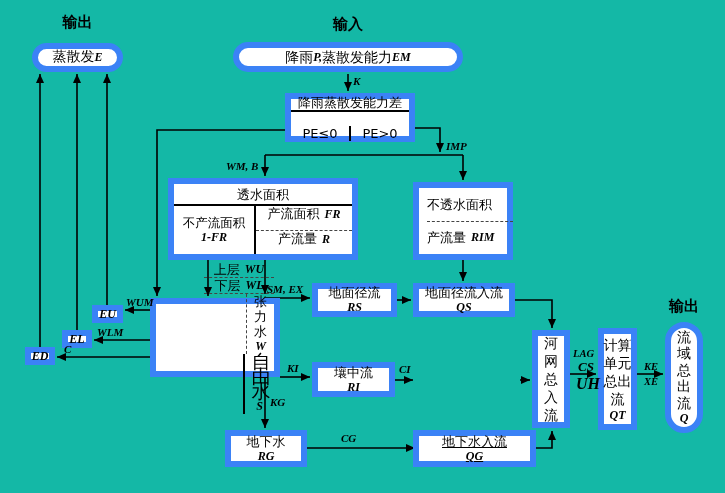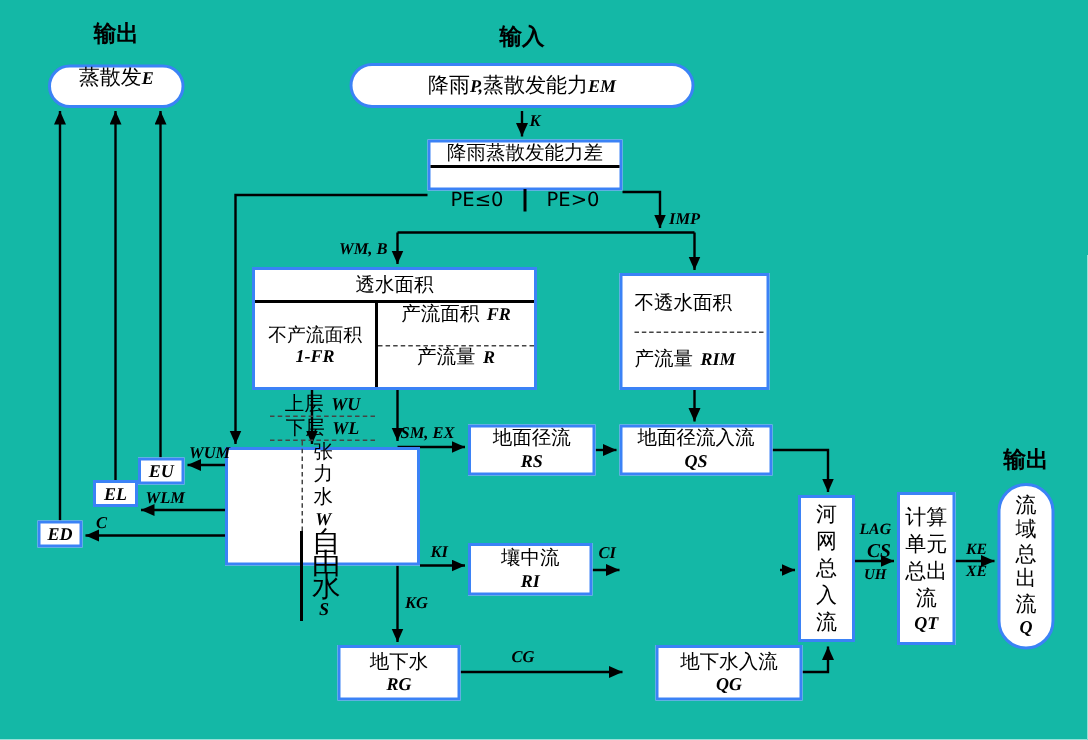--- a/index.html
+++ b/index.html
@@ -1,19 +1,19 @@
 <!DOCTYPE html>
 <html><head>
 <meta charset="utf-8">
 <style>
   html,body{margin:0;padding:0;background:#fff;}
   #canvas{position:relative;width:725px;height:493px;background:#14b8a6;overflow:hidden;
           font-family:"DejaVu Sans",sans-serif;color:#000;}
   #wires{position:absolute;left:0;top:0;pointer-events:none;}
-  .box{position:absolute;border:2px solid #3b82f6;background:#fff;box-sizing:border-box;
+  .box{position:absolute;border:6px solid #3b82f6;background:#fff;box-sizing:border-box;
        display:flex;flex-direction:column;align-items:center;justify-content:center;
        font-size:13px;line-height:15px;text-align:center;}
   .stadium{border-radius:16px;}
   .hdr{position:absolute;font-weight:bold;font-size:15px;text-align:center;}
   .var{font-family:"Liberation Serif",serif;font-style:italic;font-weight:bold;font-size:12px;}
   .elbl{position:absolute;font-family:"Liberation Serif",serif;font-style:italic;
         font-weight:bold;font-size:11px;line-height:11px;white-space:nowrap;}
   .row2{display:flex;flex-direction:row;align-items:baseline;justify-content:center;}
   .gap{margin-left:5px;}
   .vtxt{width:16px;word-break:break-all;font-size:14px;line-height:18px;text-align:center;}
@@ -69,21 +69,21 @@
   </div>
 
   <div class="hdr" style="left:233px;top:15px;width:230px;">输入</div>
   <div class="box stadium" style="left:233px;top:42px;width:230px;height:30px;flex-direction:row;font-size:14px;">
     <span>降雨</span>
       <span class="var">P,</span>
       <span>蒸散发能力</span>
       <span class="var">EM</span>
   </div>
 
-  <div class="box" style="left:285px;top:93px;width:130px;height:34px;justify-content:space-between;gap:14px;">
+  <div class="box" style="left:285px;top:93px;width:130px;height:49px;justify-content:center;gap:14px;">
     <div class="cellhead" style="height:23px;">降雨蒸散发能力差</div>
     <div style="display:flex;flex:1;width:100%;">
       <div style="flex:1;display:flex;align-items:center;justify-content:center;">PE≤0</div>
       <div style="flex:1;display:flex;align-items:center;justify-content:center;border-left:2px solid #000;">PE&gt;0</div>
     </div>
   </div>
 
   <div class="box" style="left:168px;top:178px;width:190px;height:82px;justify-content:flex-start;">
     <div class="cellhead" style="height:22px;">透水面积</div>
     <div style="display:flex;flex:1;width:100%;">
@@ -105,21 +105,21 @@
   </div>
 
   <div class="box" style="left:413px;top:182px;width:100px;height:78px;align-items:flex-start;padding:0 0 0 8px;">
     <div class="dashsep" style="width:86px;flex:1;display:flex;align-items:center;">不透水面积</div>
     <div class="row2" style="flex:1;align-items:center;">
       <span>产流量</span>
       <span class="var gap">RIM</span>
     </div>
   </div>
 
-  <div class="box" style="left:150px;top:298px;width:130px;height:79px;flex-direction:column;align-items:center;">
+  <div class="box" style="left:150px;top:298px;width:130px;height:79px;flex-direction:column;align-items:flex-end;">
     <div style="width:70px;display:flex;flex-direction:column;">
       <div class="row2 dashsep" style="flex:1;align-items:center;">
         <span>上层</span>
         <span class="var gap">WU</span>
       </div>
       <div class="row2 dashsep" style="flex:1;align-items:center;">
         <span>下层</span>
         <span class="var gap">WL</span>
       </div>
     </div>
@@ -127,40 +127,40 @@
       <div class="vtxt" style="line-height:15px;font-size:13px;">张力水</div>
       <span class="var">W</span>
     </div>
     <div style="width:29px;border-left:2px solid #000;display:flex;flex-direction:column;align-items:center;justify-content:center;">
       <div class="vtxt" style="line-height:15px;font-size:19px;">自由水</div>
       <span class="var">S</span>
     </div>
   </div>
 
   <div class="box var" style="left:92px;top:305px;width:31px;height:18px;">EU</div>
-  <div class="box var" style="left:62px;top:320px;width:30px;height:18px;">EL</div>
+  <div class="box var" style="left:62px;top:330px;width:30px;height:18px;">EL</div>
   <div class="box var" style="left:25px;top:347px;width:30px;height:18px;">ED</div>
 
   <div class="box" style="left:312px;top:283px;width:85px;height:34px;">
     <span>地面径流</span>
     <span class="var">RS</span>
   </div>
   <div class="box" style="left:413px;top:283px;width:102px;height:34px;">
     <span>地面径流入流</span>
     <span class="var">QS</span>
   </div>
   <div class="box" style="left:312px;top:362px;width:83px;height:35px;">
     <span>壤中流</span>
     <span class="var">RI</span>
   </div>
   <div class="box" style="left:225px;top:430px;width:82px;height:37px;">
     <span>地下水</span>
     <span class="var">RG</span>
   </div>
-  <div class="box" style="left:437px;top:430px;width:98px;height:37px;">
+  <div class="box" style="left:413px;top:430px;width:123px;height:37px;text-decoration:underline;">
     <span>地下水入流</span>
     <span class="var">QG</span>
   </div>
 
   <div class="box" style="left:532px;top:330px;width:38px;height:98px;">
     <div class="vtxt">河网总入流</div>
   </div>
 
   <div class="box" style="left:598px;top:328px;width:39px;height:102px;">
     <div class="vtxt" style="width:30px;">计算单元总出流</div>
@@ -179,17 +179,17 @@
   <span class="elbl" style="left:267px;top:284px;">SM, EX</span>
   <span class="elbl" style="left:126px;top:297px;">WUM</span>
   <span class="elbl" style="left:97px;top:327px;">WLM</span>
   <span class="elbl" style="left:64px;top:344px;">C</span>
   <span class="elbl" style="left:287px;top:363px;">KI</span>
   <span class="elbl" style="left:270px;top:397px;">KG</span>
   <span class="elbl" style="left:399px;top:364px;">CI</span>
   <span class="elbl" style="left:341px;top:433px;">CG</span>
   <span class="elbl" style="left:573px;top:348px;font-size:10.5px;">LAG</span>
   <span class="elbl" style="left:578px;top:361px;font-size:13px;">CS</span>
-  <span class="elbl" style="left:576px;top:378px;font-size:10px;">UH</span>
+  <span class="elbl" style="left:576px;top:378px;font-size:16px;">UH</span>
   <span class="elbl" style="left:644px;top:361px;font-size:10.5px;">KE</span>
   <span class="elbl" style="left:644px;top:376px;font-size:10.5px;">XE</span>
 
 </div>
 
 </body></html>

